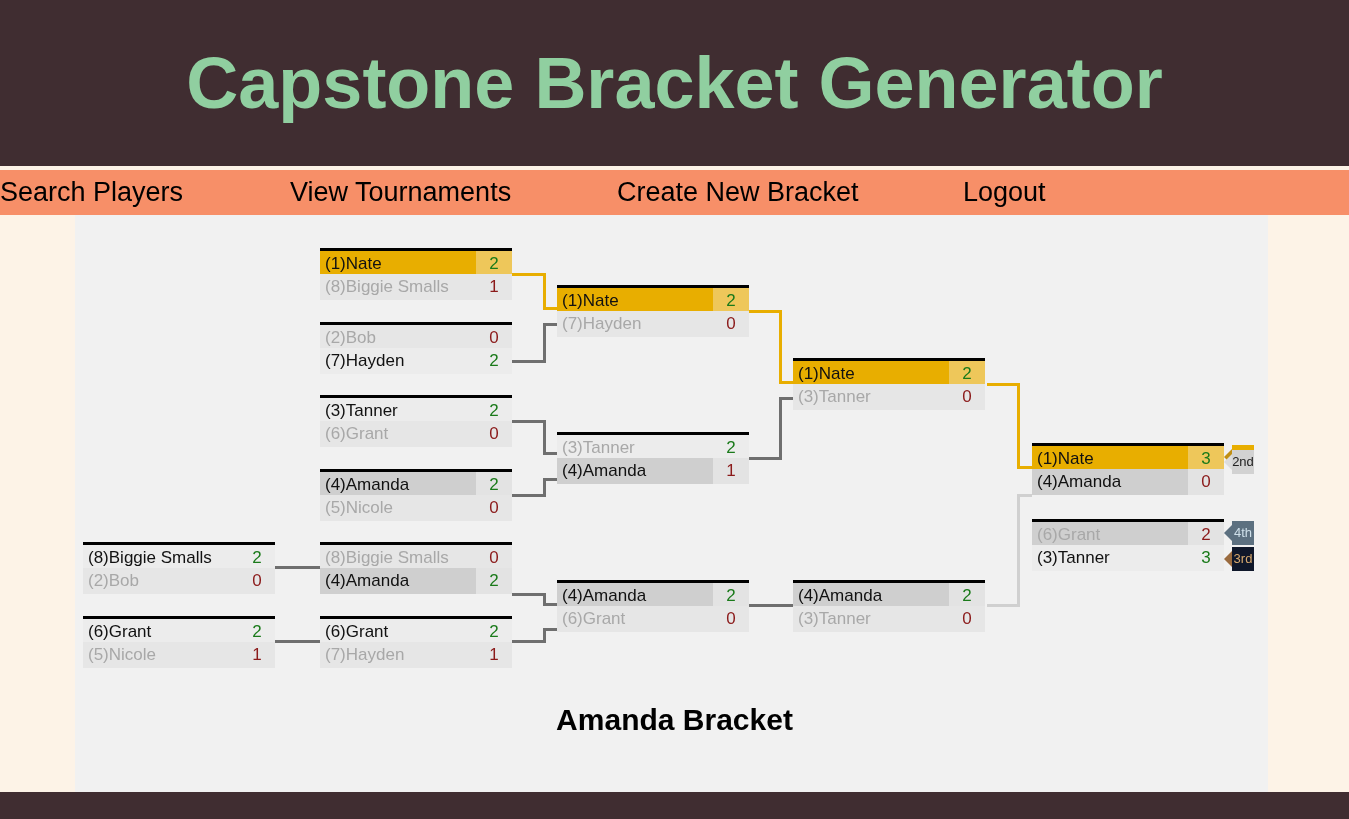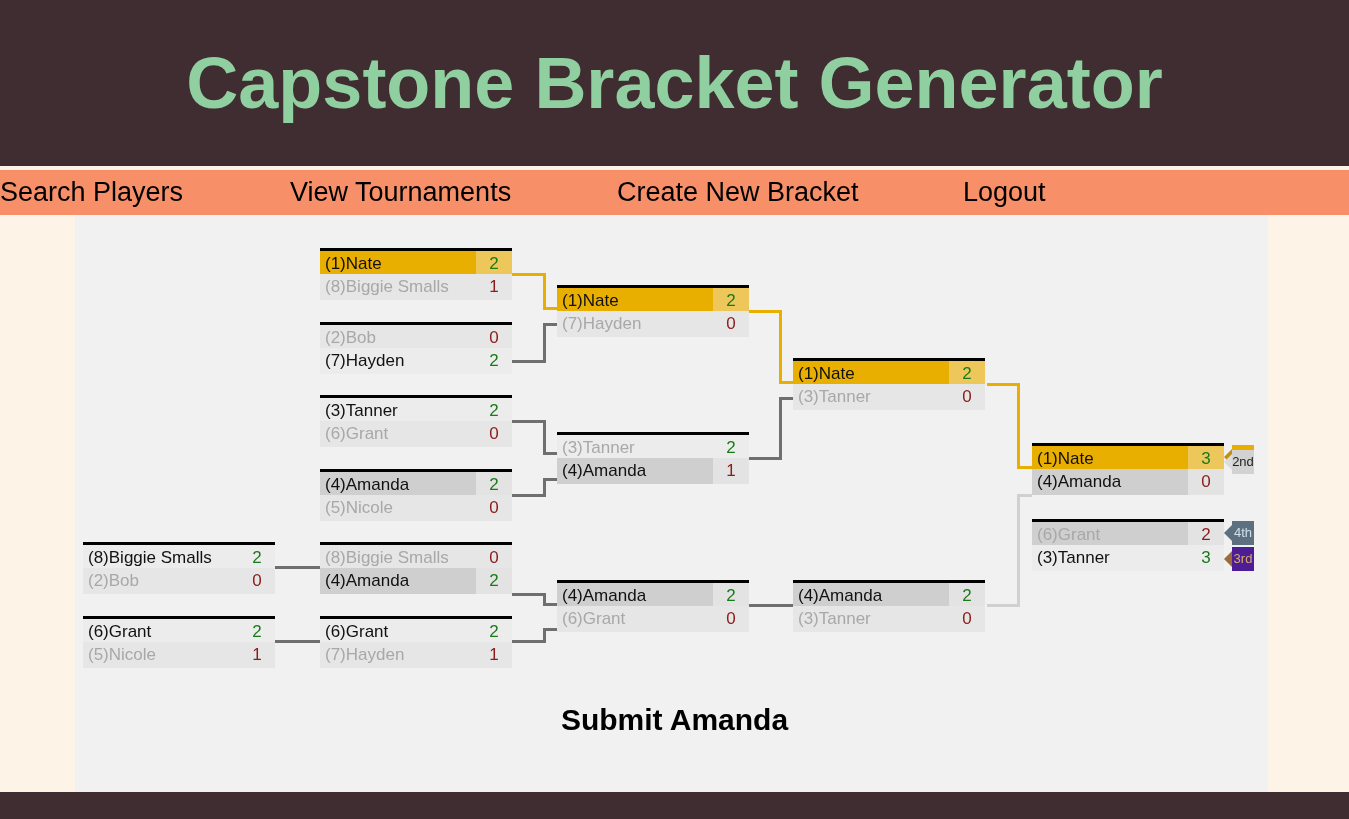--- a/index.html
+++ b/index.html
@@ -126,21 +126,21 @@
     border-top:8px solid transparent;
     border-bottom:8px solid transparent;
     border-right:8px solid currentColor;
   }
   .place-1{background:#e8ae00;color:#c08f14;}
   .place-1 .lbl{color:#b38a25;}
   .place-2{background:#d2d2d2;color:#dcdcdc;}
   .place-2 .lbl{color:#222;}
   .place-4{background:#5c7080;color:#5c7080;}
   .place-4 .lbl{color:#cfe0ea;}
-  .place-3{background:#4c1d95;color:#9a6b3f;}
+  .place-3{background:#0f172a;color:#9a6b3f;}
   .place-3 .lbl{color:#d8a96e;}
 
   
   .line{position:absolute;background:#6f6f6f;}
   .line.gold{background:#e8ae00;}
   .line.pale{background:#d0d0d0;}
 
   
   .submit-bracket{
     position:absolute;left:0;top:703px;width:1349px;
@@ -387,13 +387,13 @@
       <span class="pscore sc-win">2</span>
     </div>
     <div class="slot bg-light txt-muted botline">
       <span class="pname">(3)Tanner</span>
       <span class="pscore sc-lose">0</span>
     </div>
   </div>
 
 </div>
 
-<div class="submit-bracket">Submit Amanda</div>
+<div class="submit-bracket">Amanda Bracket</div>
 
 </body></html>

